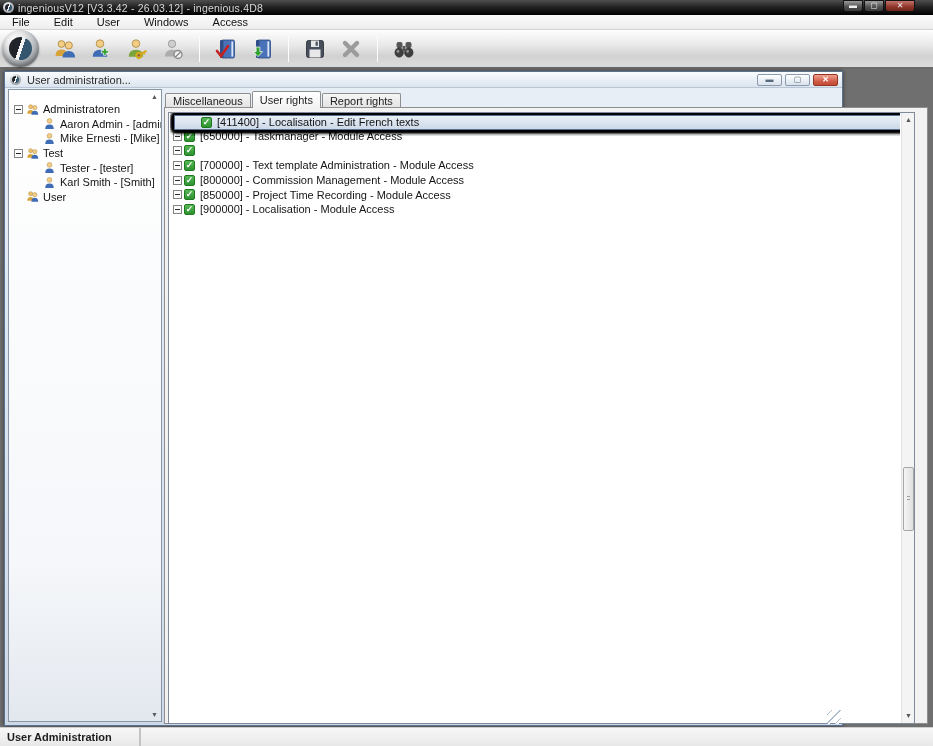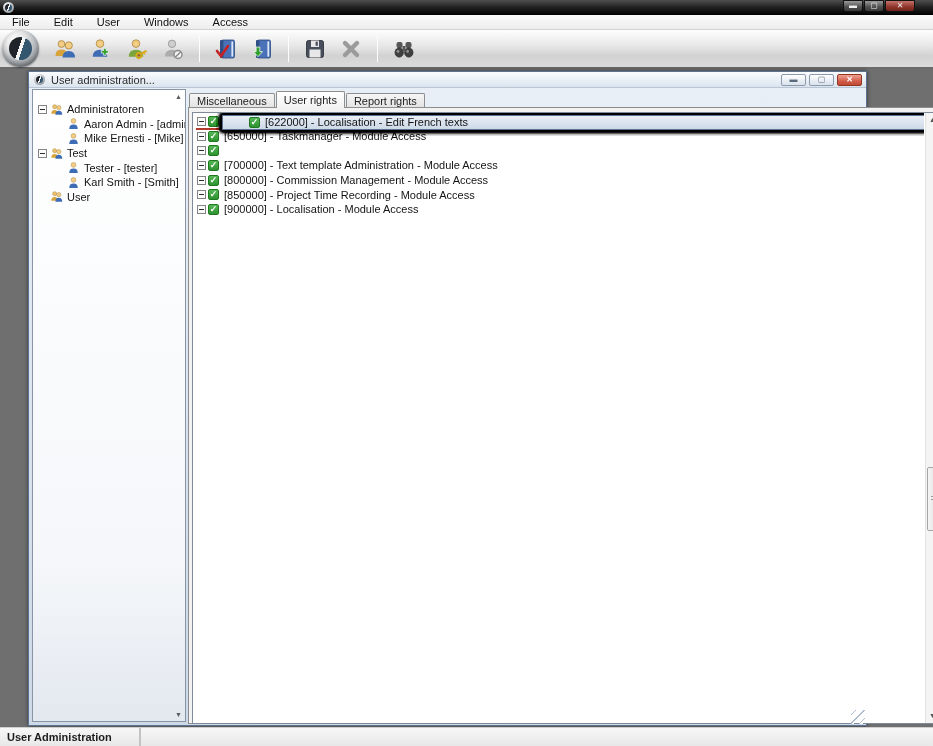--- a/index.html
+++ b/index.html
@@ -38,21 +38,21 @@
   .logo-sm { width:11px; height:11px; border-radius:50%; position:relative; flex:none;
     background:radial-gradient(circle at 35% 28%, #fefefe, #aeb2b6 60%, #74787d);
     }
   .logo-sm::after { content:""; position:absolute; inset:2px; border-radius:50%;
     background:linear-gradient(108deg,#22262c 44%,#f2f2f2 44% 58%,#33556e 58%); }
 
   
   .mdi { position:absolute; left:0; top:69px; width:933px; height:658px; background:#6f6f6f; }
   .child { position:absolute; left:4px; top:2px; width:839px; height:655px;
     border:1px solid #5c7292; background:linear-gradient(#e9eff7,#cdd9e7);
-    box-shadow:0 0 4px rgba(0,0,0,.5);margin-left:24px; }
+    box-shadow:0 0 4px rgba(0,0,0,.5); }
   .child-titlebar { position:absolute; left:0; top:0; right:0; height:16px;
     background:linear-gradient(#fafcfe,#dbe4ee); border-bottom:1px solid #b9c6d6;
     display:flex; align-items:center; padding-left:5px; }
   .child-title { margin-left:6px; font-size:11px; color:#2b2b2b; }
   .child-ctrls { position:absolute; right:4px; top:2px; display:flex; gap:3px; }
   .cbtn { width:25px; height:12px; border:1px solid #8b9aac; border-radius:2px;
     background:linear-gradient(#ffffff,#d9e2ec); color:#5a6a7d; font-size:8px;
     display:flex; align-items:center; justify-content:center; line-height:1; }
   .cbtn.close { background:linear-gradient(#f0a092,#d05a45 65%,#bf4a36); border-color:#93361f; color:#fff; font-weight:bold; }
 
@@ -117,20 +117,21 @@
     border-right:2px solid #c3c3c3; font-weight:bold; color:#1c1c1c; font-size:11px; }
 
   
   .i12 { width:13px; height:13px; flex:none; }
 </style>
 </head>
 <body>
 
 <div class="titlebar">
   <span class="logo-sm" style="margin-left:3px"></span>
+  <span class="app-title">ingeniousV12 [V3.3.42 - 26.03.12] - ingenious.4D8</span>
   <div class="win-ctrls">
     <div class="wbtn">▬</div>
     <div class="wbtn">▢</div>
     <div class="wbtn close">✕</div>
   </div>
 </div>
 
 <div class="menubar">
     <span class="menu-item">File</span>
     <span class="menu-item">Edit</span>
@@ -515,21 +516,21 @@
     <span class="rlabel">[900300] - Localisation - Edit Slovenian texts</span>
   </div>
             <div class="rrow child">
 
     <span class="cb"></span>
     <span class="rlabel">[900400] - Localisation - Edit Polish texts</span>
   </div>
             <div class="rrow child">
 
     <span class="cb"></span>
-    <span class="rlabel">[622000] - Localisation - Edit French texts</span>
+    <span class="rlabel">[411400] - Localisation - Edit French texts</span>
   </div>
           </div>
         <div class="sbar">
           <div class="sb-btn up">▲</div>
           <div class="sb-thumb"></div>
           <div class="sb-btn down">▼</div>
         </div>
       </div>
     </div>
 

